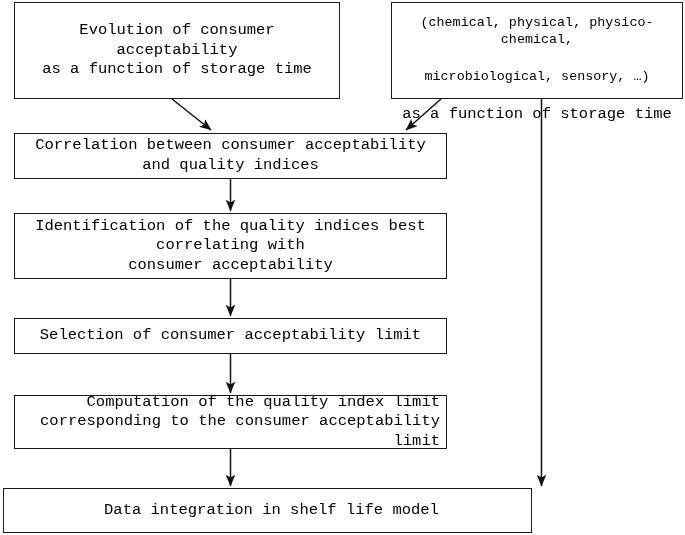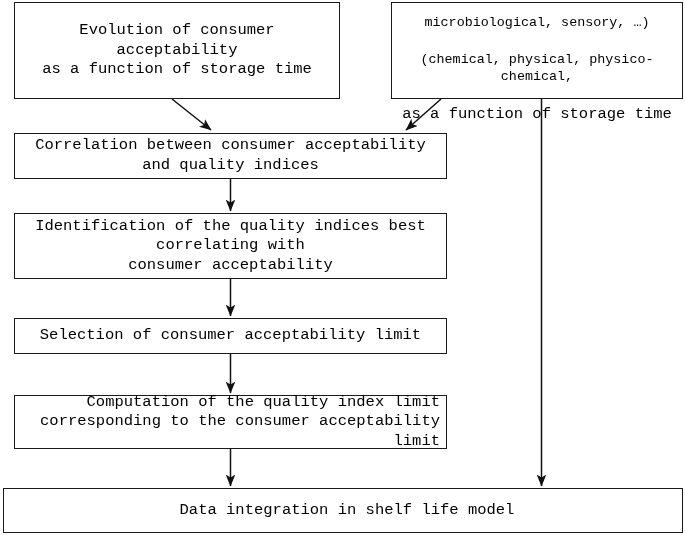--- a/index.html
+++ b/index.html
@@ -62,21 +62,21 @@
   #node-selection {
     left: 14px;  top: 318px; width: 433px; height: 36px;
     font-size: 15.5px;
   }
   #node-computation {
     left: 14px;  top: 395px; width: 433px; height: 54px;
     font-size: 15.5px;
     text-align: right;
   }
   #node-integration {
-    left: 3px;   top: 488px; width: 680px; height: 45px;
+    left: 3px;   top: 488px; width: 529px; height: 45px;
     font-size: 15.5px;
     padding-left: 8px;
   }
   
   #connectors {
     position: absolute;
     left: 0; top: 0;
     width: 685px;
     height: 535px;
     z-index: 1;
@@ -111,22 +111,22 @@
   </svg>
 
   <div class="node" id="node-acceptability">
     <span class="label">Evolution of consumer acceptability
 as a function of storage time</span>
   </div>
 
   <div class="node" id="node-quality-indices">
     <span class="label">
       <span class="main">Evolution of quality indices</span>
+      <span class="small">(chemical, physical, physico-chemical,</span>
       <span class="small">microbiological, sensory, …)</span>
-      <span class="small">(chemical, physical, physico-chemical,</span>
       <span class="main">as a function of storage time</span>
     </span>
   </div>
 
   <div class="node" id="node-correlation">
     <span class="label">Correlation between consumer acceptability and quality indices</span>
   </div>
 
   <div class="node" id="node-identification">
     <span class="label">Identification of the quality indices best correlating with

